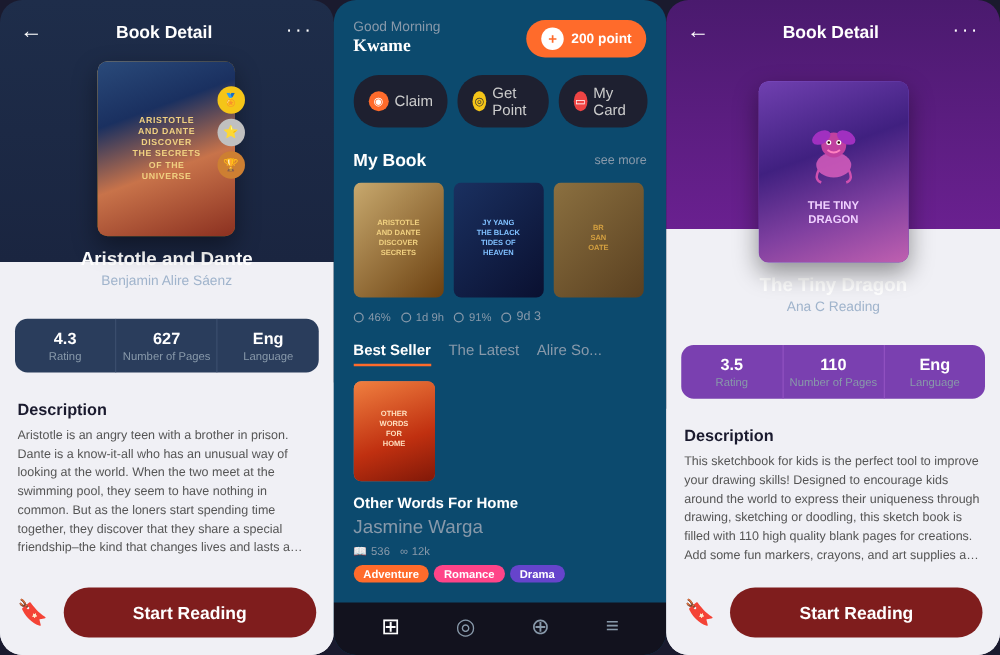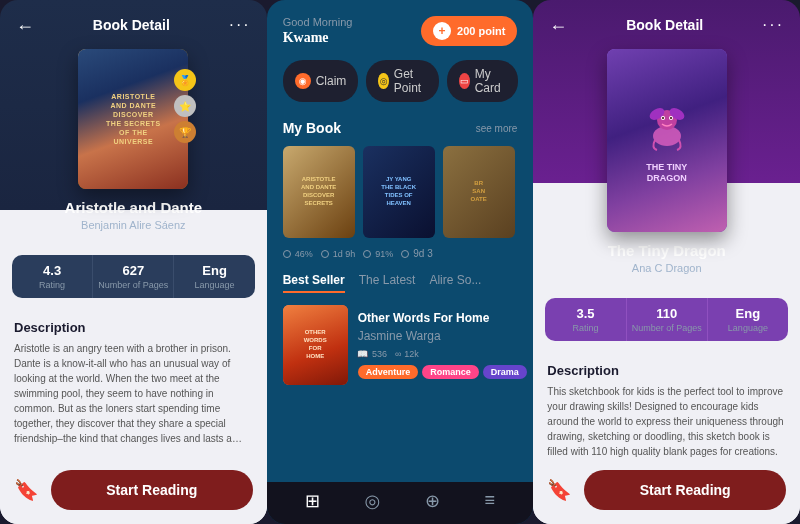--- a/index.html
+++ b/index.html
@@ -416,21 +416,22 @@
     .bs-tab-inactive {
       color: #8899aa;
       font-weight: 400;
       border-bottom: none;
     }
 
     .bestseller-card {
       display: flex;
       gap: 10px;
       padding: 6px 16px 10px;
-      align-items: center;
+      align-items: flex-start;
+      flex-direction: column;
     }
 
     .bs-book-cover {
       width: 65px;
       height: 80px;
       border-radius: 6px;
       background: linear-gradient(135deg, #ff9060, #cc4020);
       flex-shrink: 0;
       display: flex;
       align-items: center;
@@ -468,21 +469,21 @@
     .bs-title {
       color: white;
       font-size: 12px;
       font-weight: 700;
       margin-bottom: 2px;
       line-height: 1.3;
     }
 
     .bs-author {
       color: #8899aa;
-      font-size: 12px;
+      font-size: 15px;
       margin-bottom: 6px;
     }
 
     .bs-meta {
       display: flex;
       gap: 8px;
       margin-bottom: 6px;
     }
 
     .bs-meta-item {
@@ -527,29 +528,30 @@
       color: white;
     }
 
     
     .phone-right {
       background: linear-gradient(180deg, #4a1a6e 0%, #6a2090 35%, #f0f0f5 35%);
     }
 
     .book-cover-right {
       width: 120px;
-      height: 183px;
+      height: 145px;
       border-radius: 8px;
       background: linear-gradient(135deg, #9060e0, #5030a0);
       display: flex;
       align-items: center;
       justify-content: center;
       position: relative;
       overflow: hidden;
       box-shadow: 0 8px 20px rgba(0,0,0,0.4);
+      margin-top: 16px;
     }
 
     .book-cover-right::before {
       content: '';
       position: absolute;
       inset: 0;
       background: linear-gradient(160deg, #7040b0 0%, #402080 40%, #8040a0 70%, #c060b0 100%);
     }
 
     .book-cover-right-content {
@@ -769,21 +771,21 @@
             <circle cx="26" cy="20" r="1" fill="#300"></circle>
             <circle cx="34" cy="20" r="1" fill="#300"></circle>
             <path d="M25 26 Q30 30 35 26" stroke="#ff80c0" stroke-width="1.5" fill="none"></path>
             <path d="M18 42 Q14 50 20 52" stroke="#d050b0" stroke-width="2" fill="none"></path>
             <path d="M42 42 Q46 50 40 52" stroke="#d050b0" stroke-width="2" fill="none"></path>
           </svg>
           <div class="book-cover-right-title">THE TINY<br>DRAGON</div>
         </div>
       </div>
       <div class="book-title-left" style="color:white;">The Tiny Dragon</div>
-      <div class="book-author-left">Ana C Dragon</div>
+      <div class="book-author-left">Ana C Reading</div>
     </div>
 
     <div class="stats-bar stats-bar-right">
       <div class="stat-item stat-item-right">
         <div class="stat-value">3.5</div>
         <div class="stat-label">Rating</div>
       </div>
       <div class="stat-item stat-item-right">
         <div class="stat-value">110</div>
         <div class="stat-label">Number of Pages</div>

